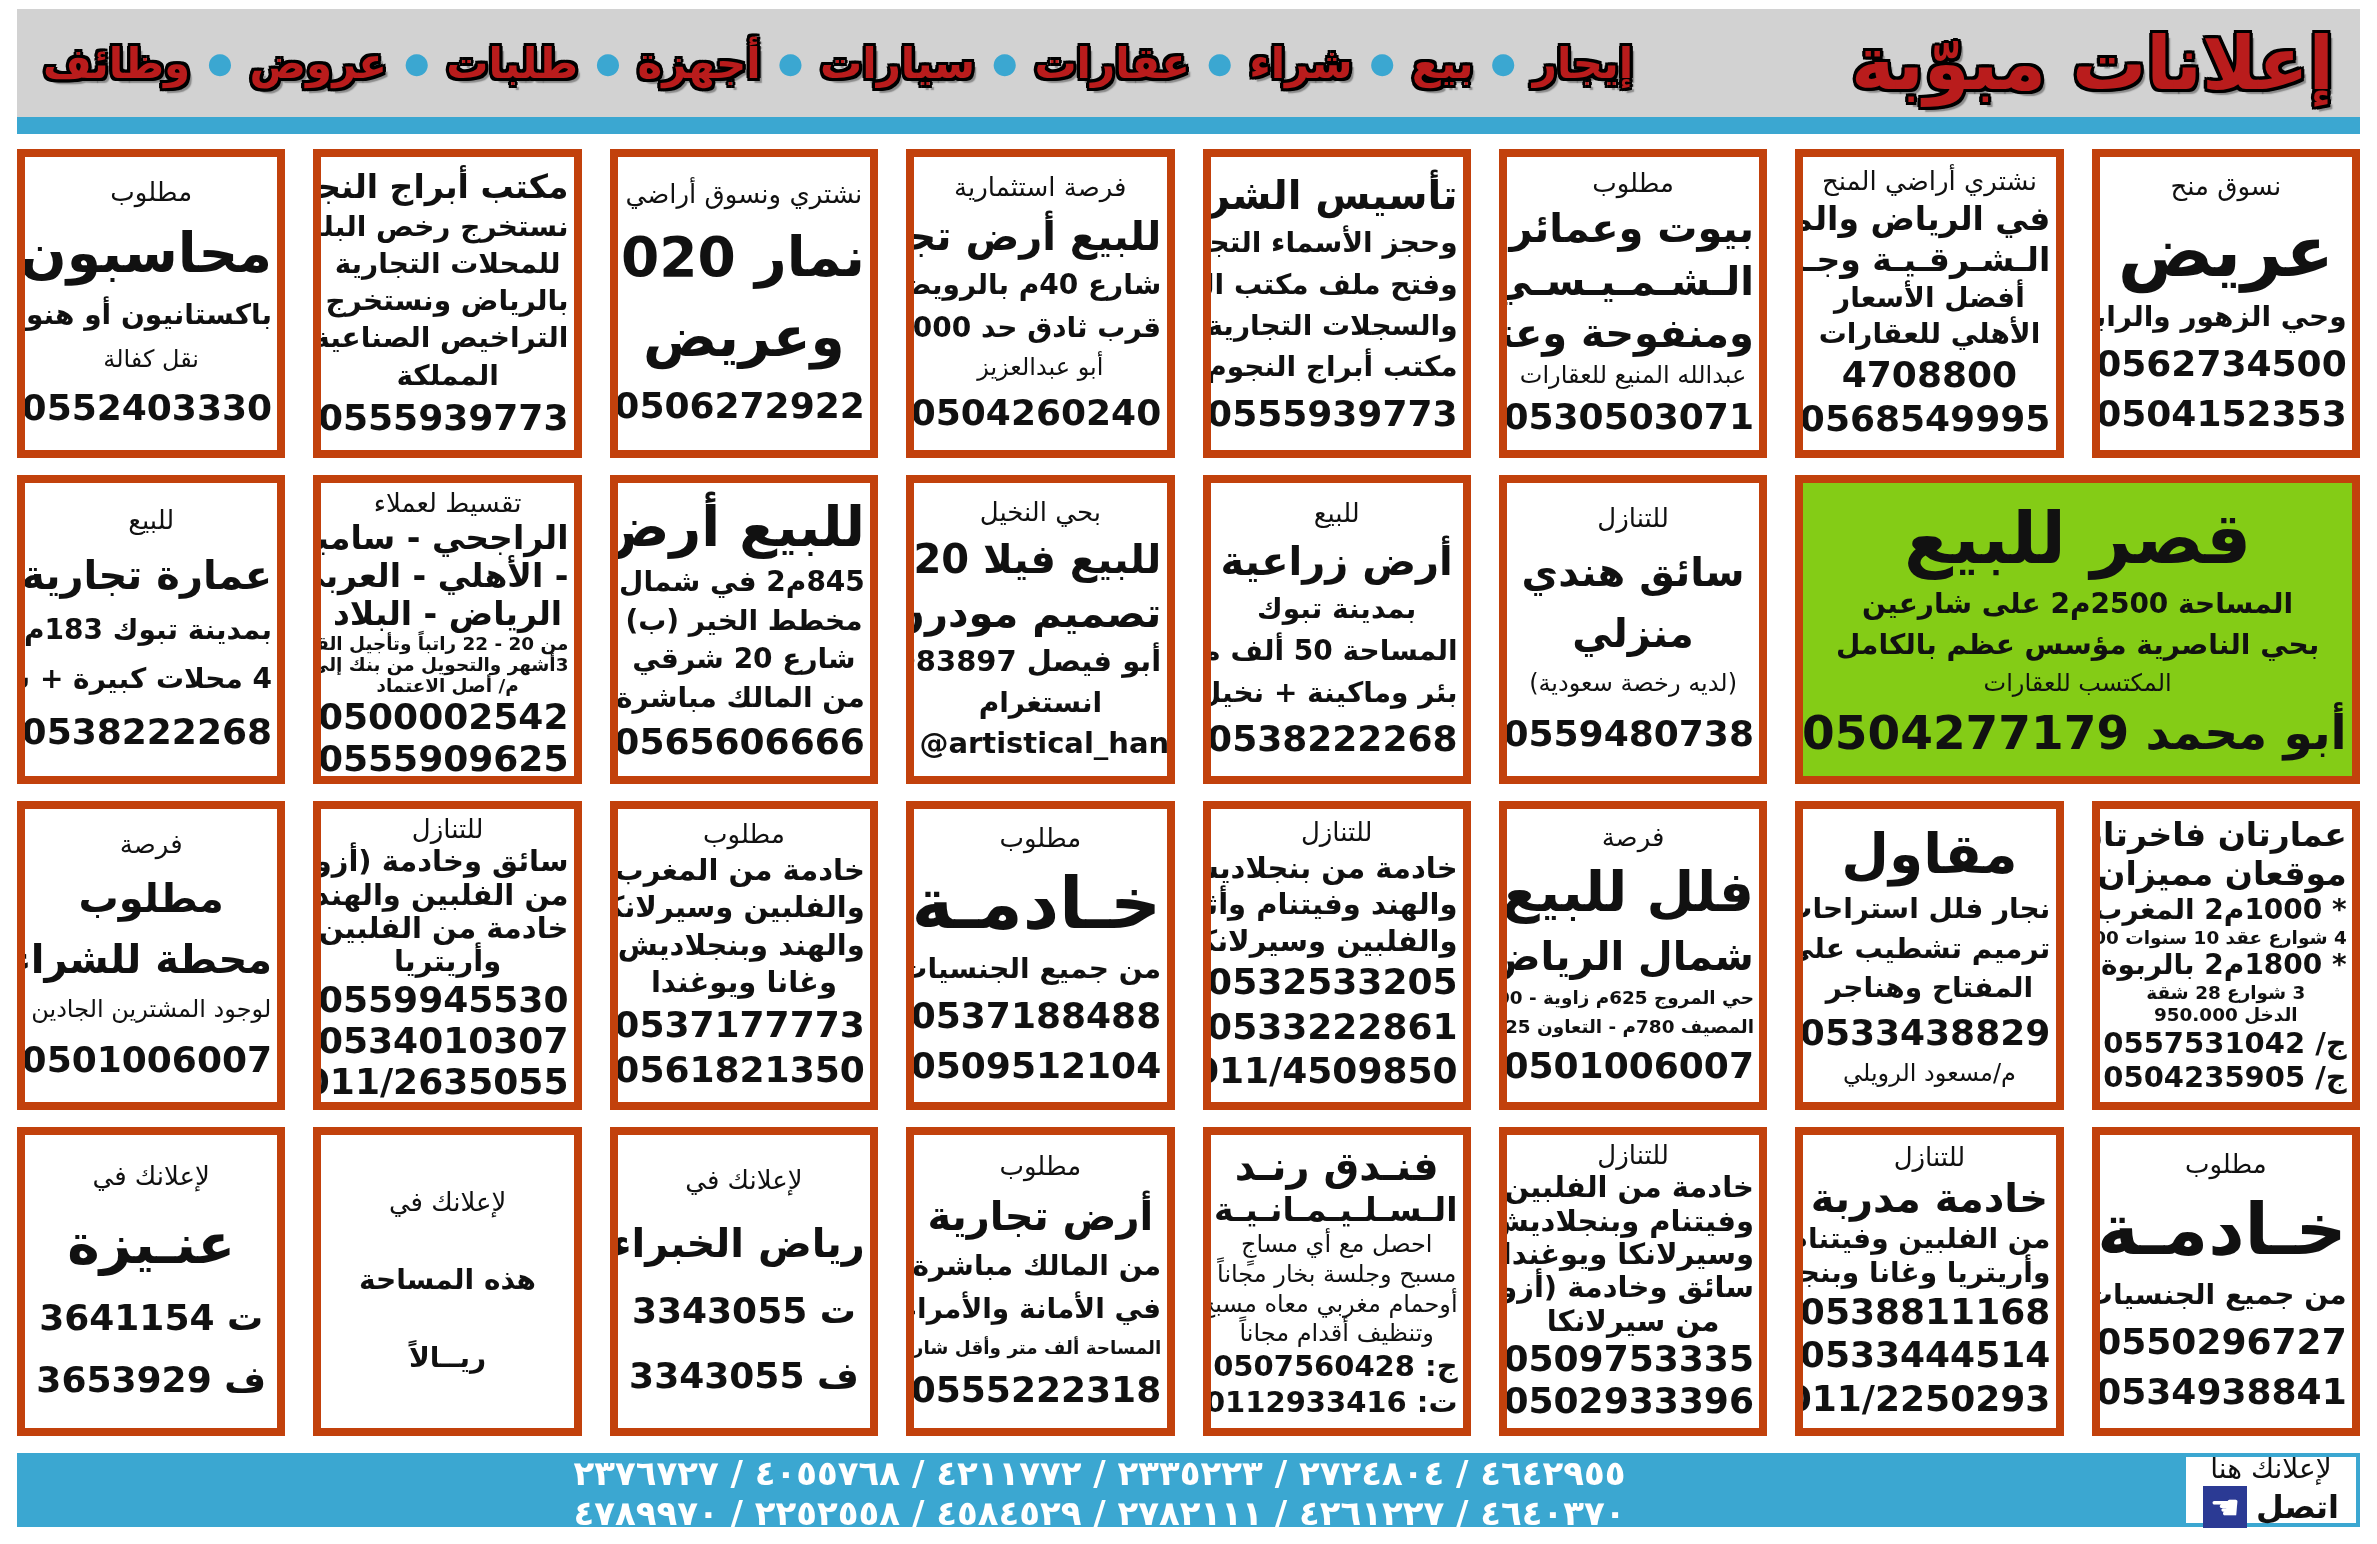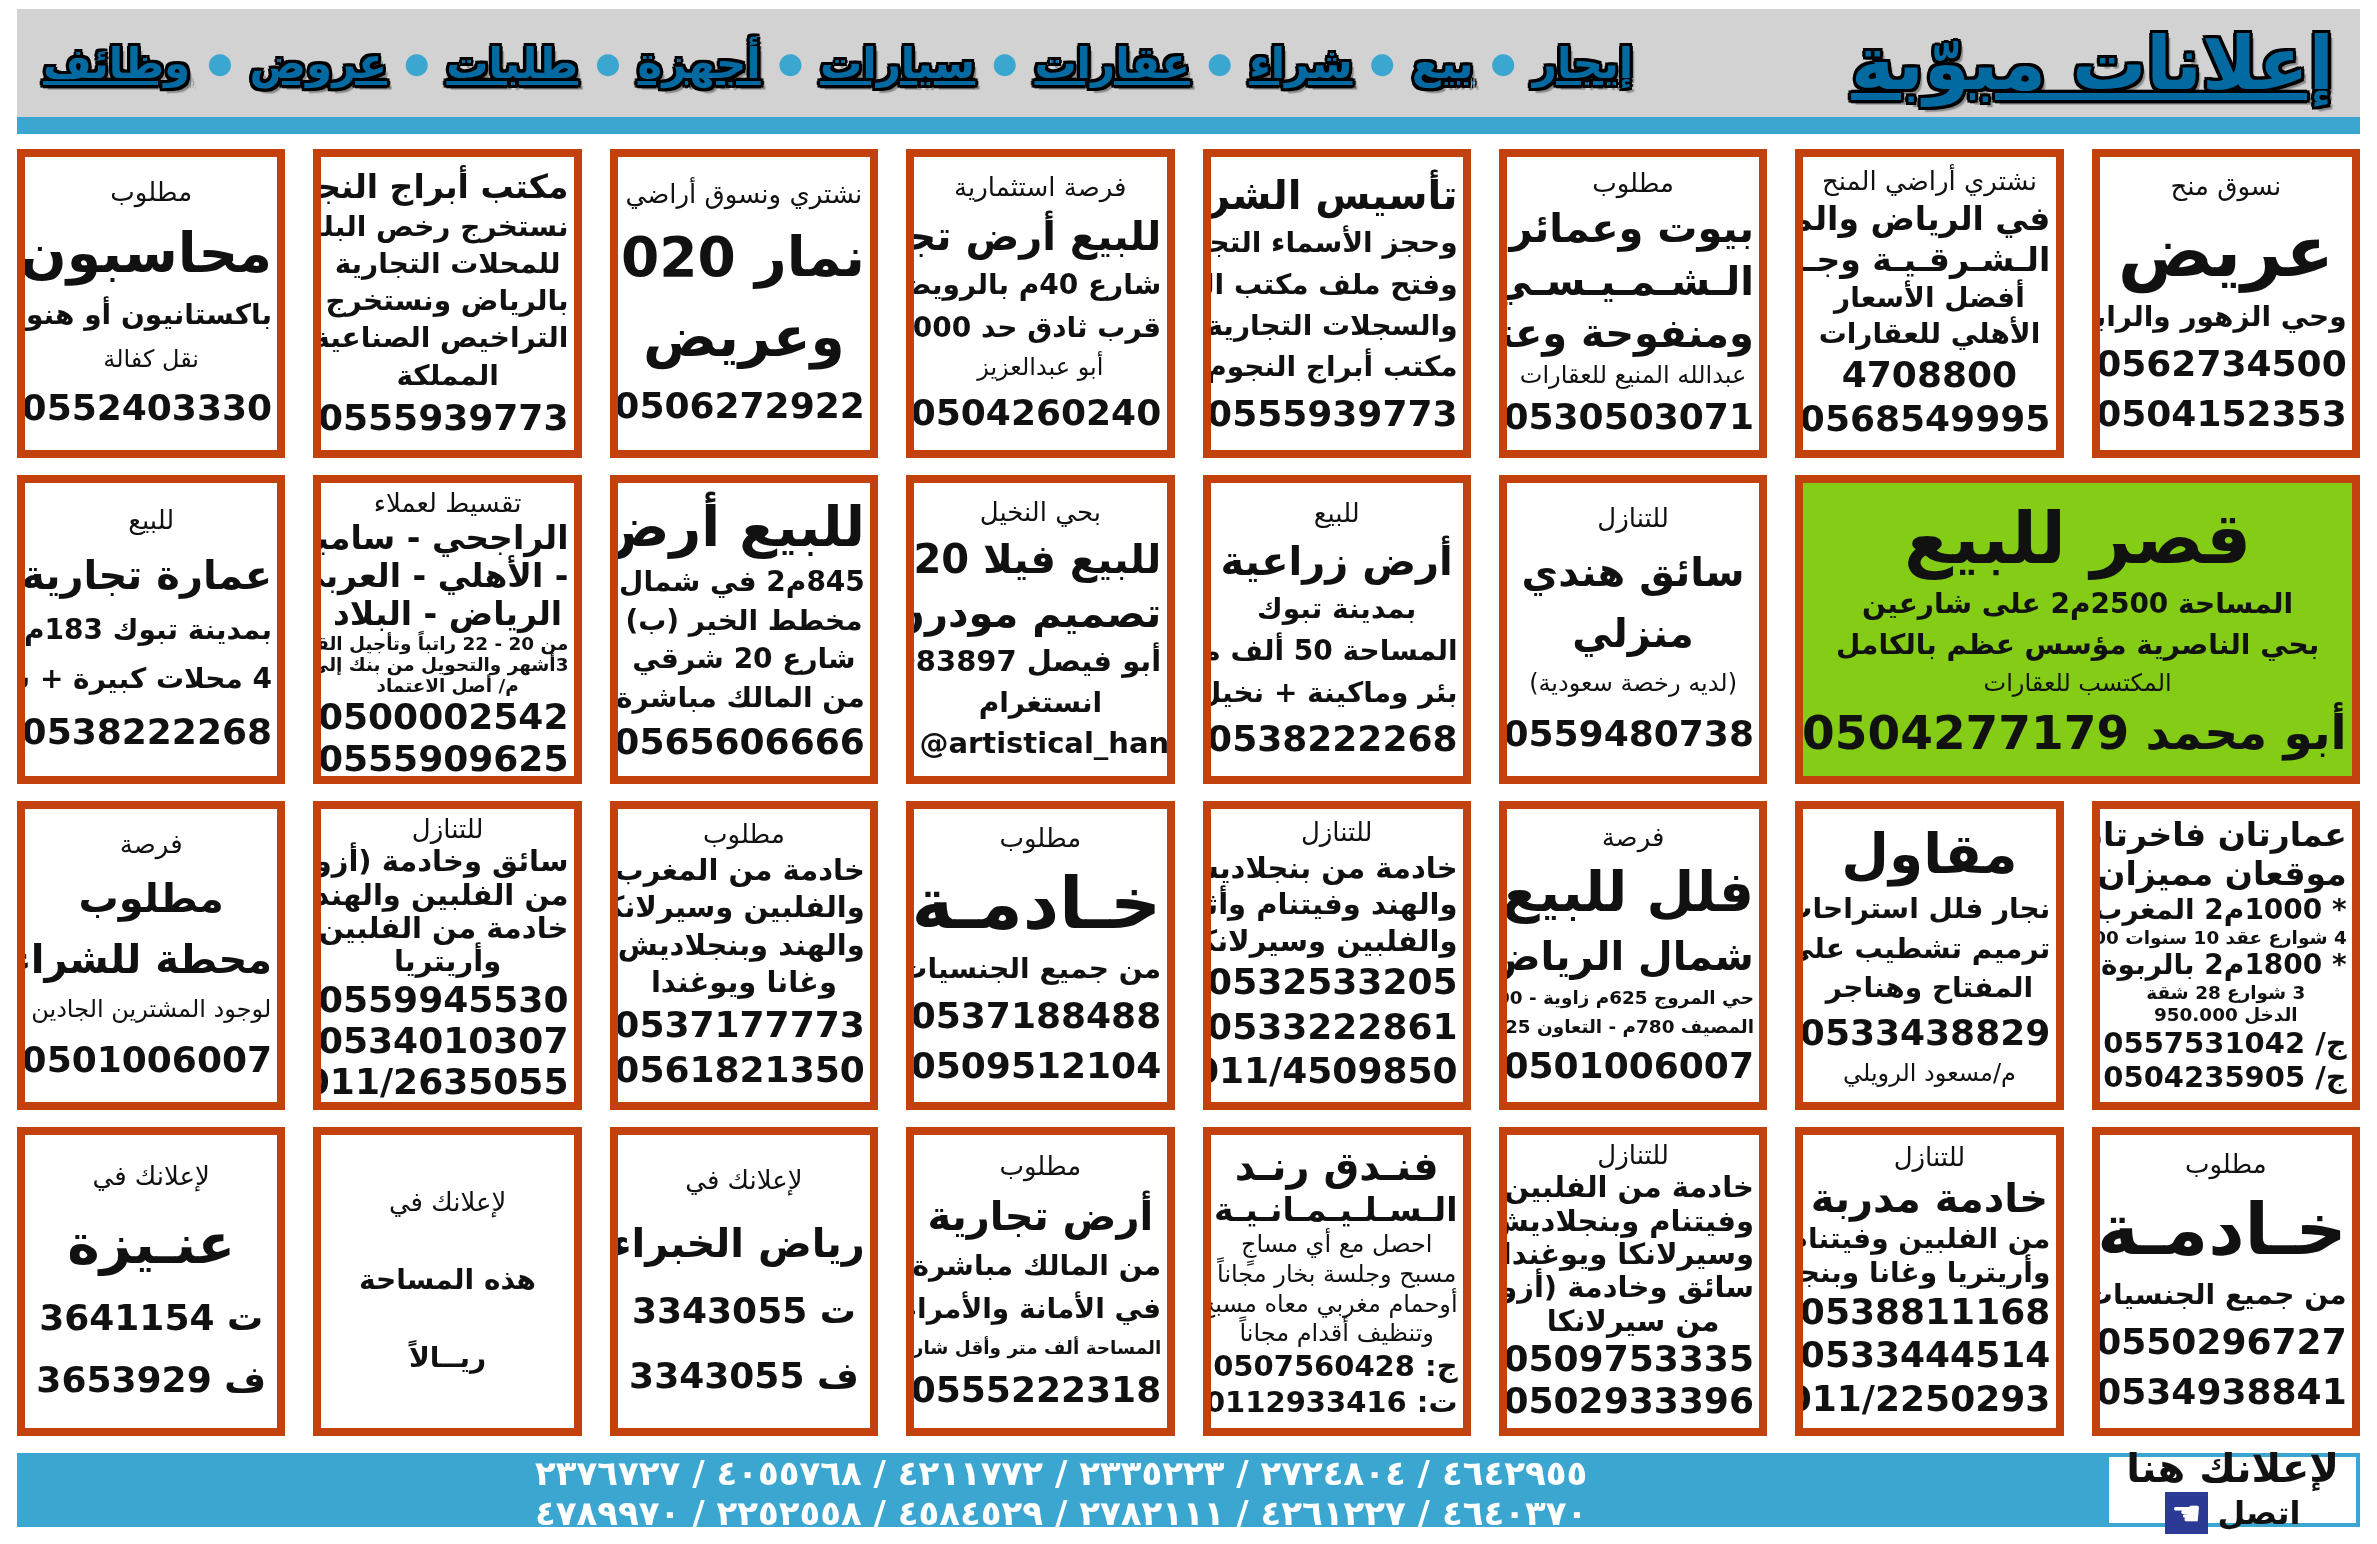--- a/index.html
+++ b/index.html
@@ -2,23 +2,23 @@
 <html lang="ar" dir="rtl" style="font-size:10.5px"><head>
 <meta charset="utf-8">
 <style>
   html,body{margin:0;padding:0;background:#fff;}
   body{width:2377px;height:1545px;font-family:"DejaVu Sans",sans-serif;overflow:hidden;}
   .page{width:2377px;height:1545px;position:relative;}
 
   
   .masthead{margin:9.2px 17px 0 17px;background:#d2d2d2;height:108px;display:flex;
     align-items:center;justify-content:space-between;padding:0 26px;direction:rtl;}
-  .outline{color:#0369a1;font-weight:bold;
+  .outline{color:#b91c1c;font-weight:bold;
     text-shadow:-2.6px -2.6px 0 #000,2.6px -2.6px 0 #000,-2.6px 2.6px 0 #000,2.6px 2.6px 0 #000,
-    -3.3px 0 0 #000,3.3px 0 0 #000,0 -3.3px 0 #000,0 3.3px 0 #000,4.6px 4.6px 1.3px rgba(0,0,0,.35);text-decoration:underline;}
+    -3.3px 0 0 #000,3.3px 0 0 #000,0 -3.3px 0 #000,0 3.3px 0 #000,4.6px 4.6px 1.3px rgba(0,0,0,.35);}
   .page-title{font-size:74px;margin:0;letter-spacing:0.7px;}
   .cats{display:flex;align-items:center;gap:17px;direction:rtl;}
   .cat{font-size:42px;}
   .dot{color:#3ba7d1;font-size:29px;text-shadow:none;}
   .blue-strip{margin:0 17px;height:17px;background:#3ba7d1;}
 
   
   .grid{margin:14.5px 17px 0 17px;}
   .row{display:grid;grid-template-columns:repeat(8,1fr);gap:28px;direction:rtl;
     height:309px;margin-bottom:17px;}
@@ -43,21 +43,21 @@
   .s-phone-xl{font-size:47px;font-weight:bold;}
 
   
   .footer{margin:4px 17px 0 17px;background:#3ba7d1;height:74px;display:flex;
     direction:ltr;align-items:stretch;}
   .nums{flex:1;display:flex;flex-direction:column;justify-content:space-evenly;
     align-items:center;color:#fff;font-weight:bold;}
   .nums div{font-size:34px;letter-spacing:4.6px;direction:ltr;}
   .callbox{background:#fff;margin:4px;padding:1.3px 17px;display:flex;flex-direction:column;
     justify-content:center;align-items:center;gap:1.3px;}
-  .callbox .c1{font-size:40px;font-weight:bold;color:#111;}
+  .callbox .c1{font-size:28px;font-weight:normal;color:#111;}
   .call2{display:flex;align-items:center;gap:9.2px;direction:rtl;}
   .call2 .c2{font-size:32px;font-weight:bold;color:#111;}
   .hand{background:#2b3a94;color:#fff;font-size:34px;line-height:1;padding:4px 6.6px;}
 </style>
 </head>
 <body>
 
 <div class="page">
 
   <header class="masthead">

